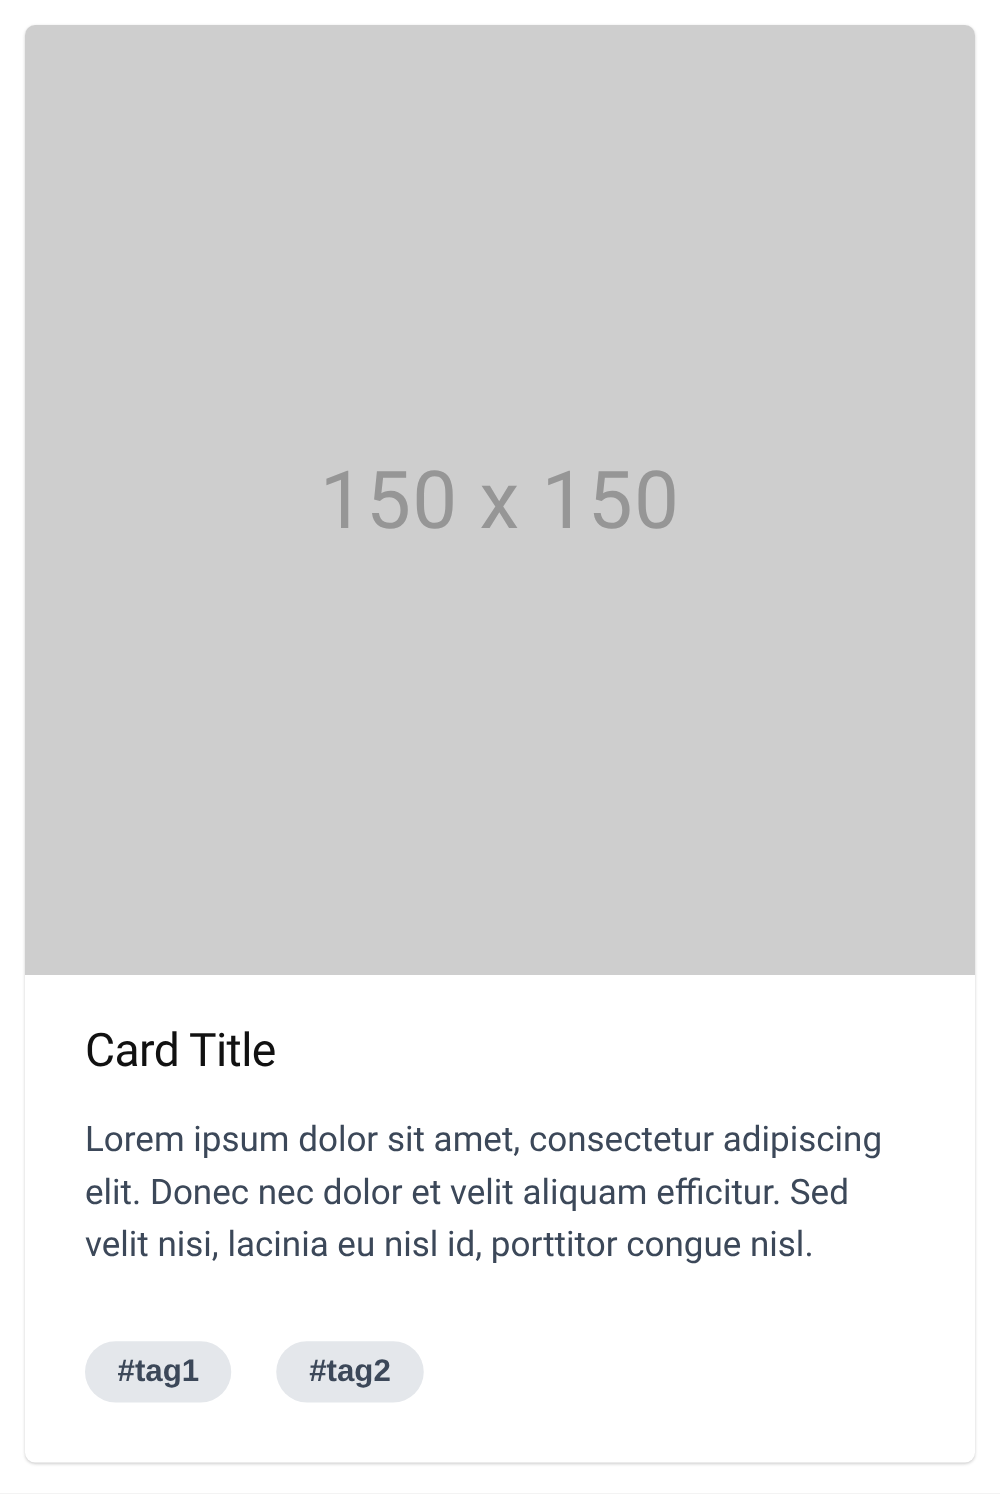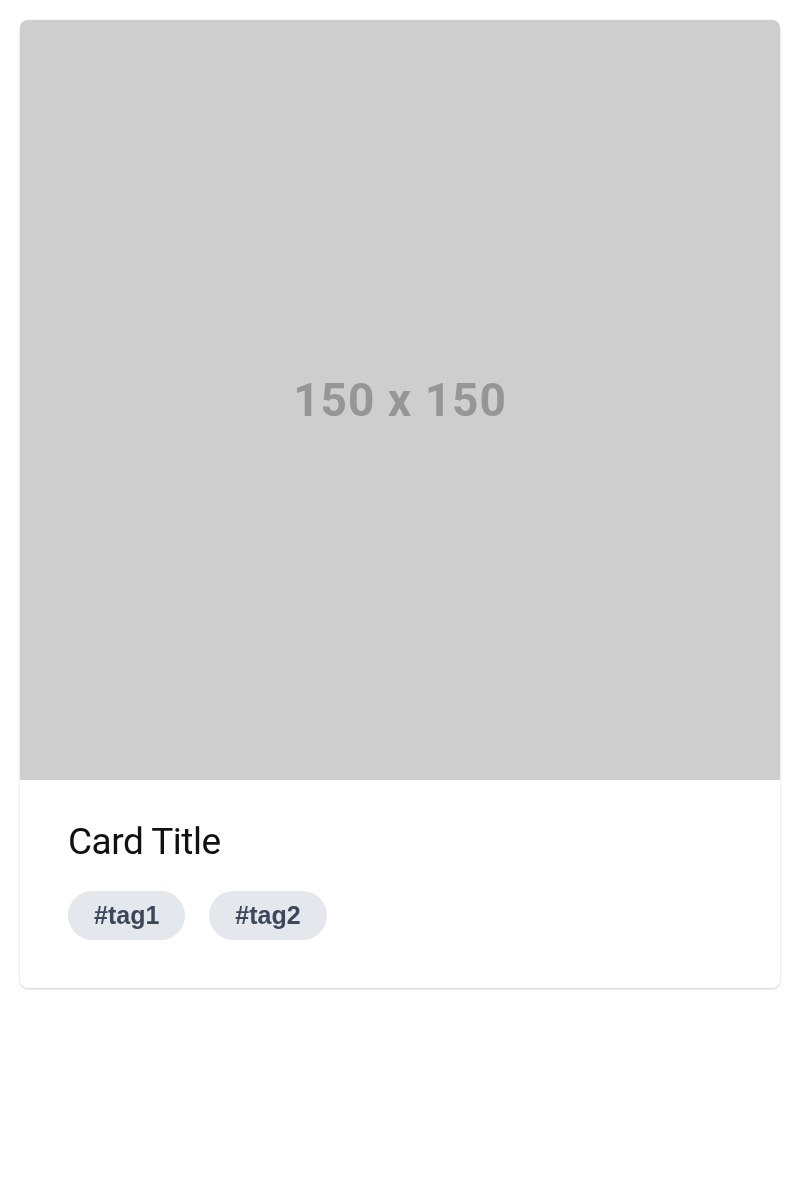--- a/index.html
+++ b/index.html
@@ -21,22 +21,22 @@
     }
     .card-image {
       width: 100%;
       aspect-ratio: 1 / 1;
       background: #CECECE;
       display: flex;
       align-items: center;
       justify-content: center;
     }
     .card-image-text {
-      font-size: 46px;
-      font-weight: 700;
+      font-size: 64px;
+      font-weight: 400;
       color: #969696;
       letter-spacing: 1px;
     }
     .card-body {
       padding: 40px 48px 48px 48px;
     }
     .card-title {
       font-size: 37px;
       font-weight: 400;
       color: #111111;
@@ -49,21 +49,21 @@
       color: #3C4859;
       margin-bottom: 56px;
       display: -webkit-box;
       -webkit-line-clamp: 3;
       -webkit-box-orient: vertical;
       overflow: hidden;
       text-overflow: ellipsis;
     }
     .tag-row {
       display: flex;
-      gap: 24px;
+      gap: 36px;
     }
     .tag {
       display: inline-flex;
       align-items: center;
       background: #E4E7EB;
       color: #3C4859;
       font-size: 25px;
       font-weight: 600;
       padding: 10px 26px;
       border-radius: 999px;
@@ -73,18 +73,19 @@
   </style>
 </head>
 <body>
 
 <div class="card">
   <div class="card-image">
     <span class="card-image-text">150 x 150</span>
   </div>
   <div class="card-body">
     <h2 class="card-title">Card Title</h2>
+    <p class="card-desc">Lorem ipsum dolor sit amet, consectetur adipiscing elit. Donec nec dolor et velit aliquam efficitur. Sed velit nisi, lacinia eu nisl id, porttitor congue nisl.</p>
     <div class="tag-row">
       <button class="tag">#tag1</button>
       <button class="tag">#tag2</button>
     </div>
   </div>
 </div>
 
 </body></html>

